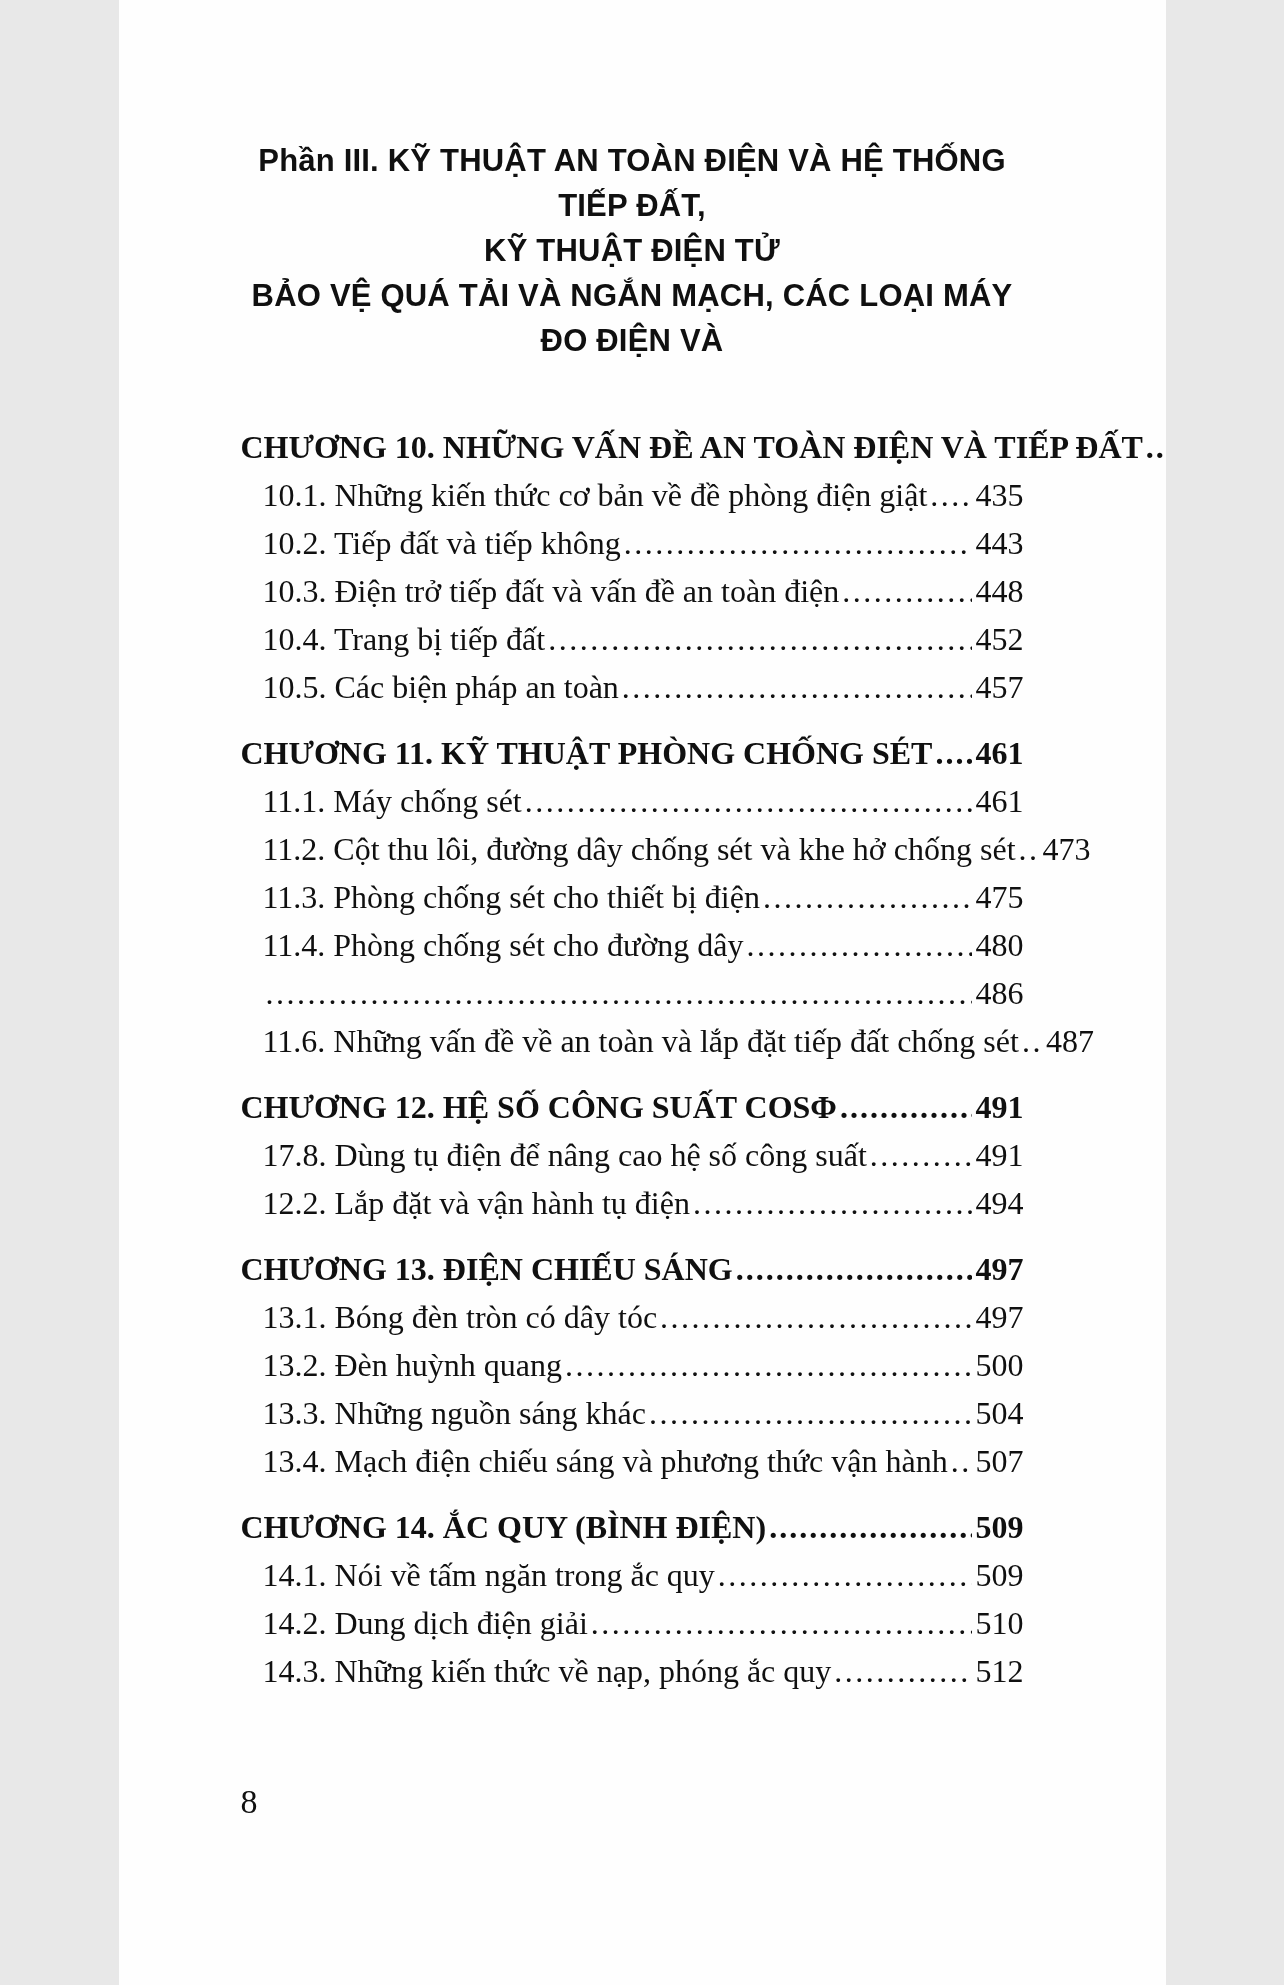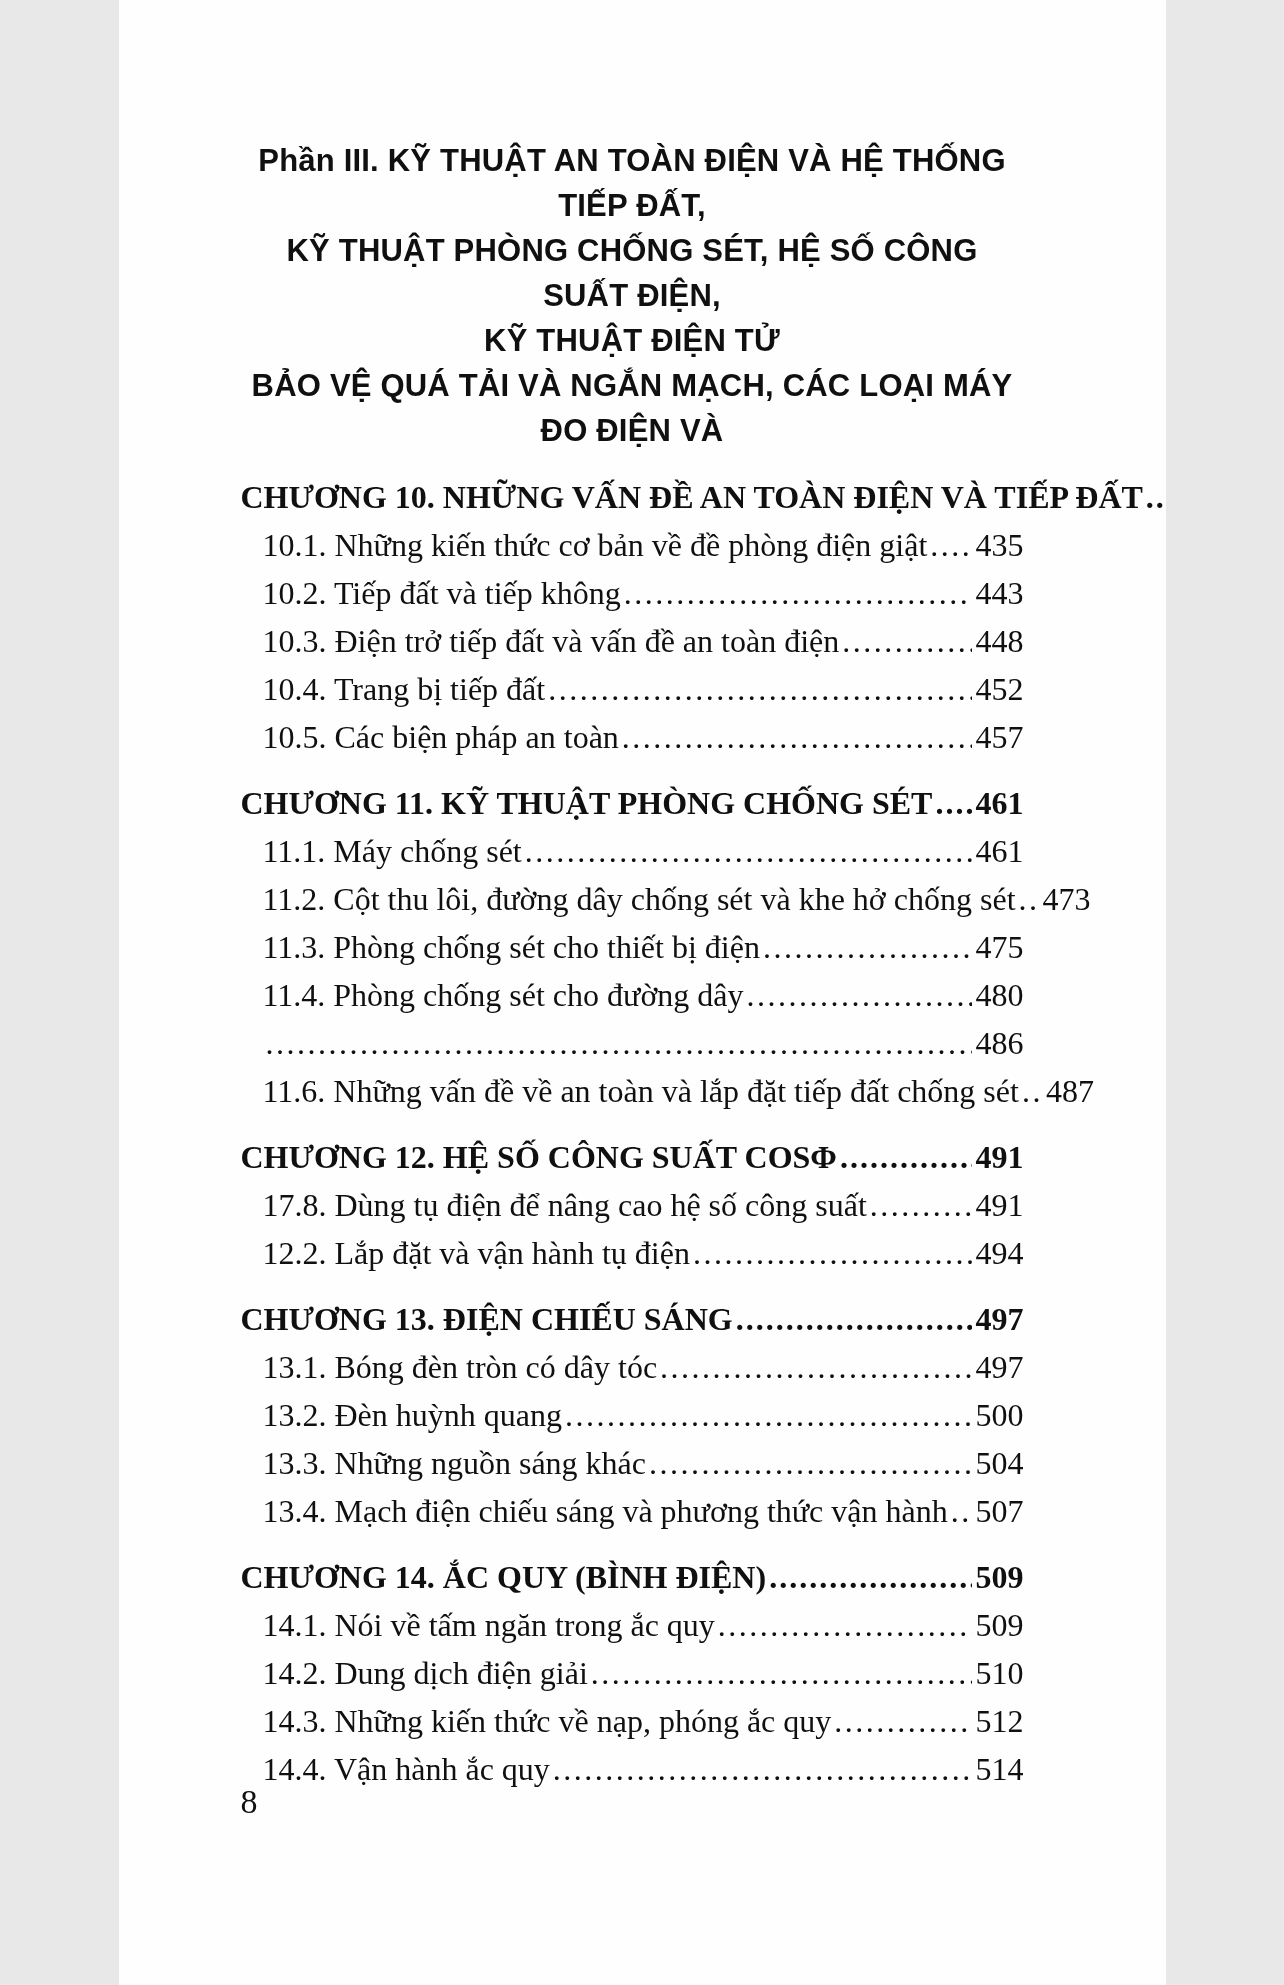--- a/index.html
+++ b/index.html
@@ -21,21 +21,21 @@
   }
   .title-block {
     font-family: "Liberation Sans", sans-serif;
     font-weight: bold;
     font-size: 31px;
     line-height: 45px;
     text-align: center;
     letter-spacing: 0.2px;
   }
   .toc {
-    margin-top: 20px;
+    margin-top: 60px;
   }
   .toc-row {
     display: flex;
     align-items: baseline;
     font-size: 32px;
     line-height: 48px;
     white-space: nowrap;
   }
   .toc-row.chapter {
     font-weight: bold;
@@ -76,21 +76,20 @@
     line-height: 40px;
   }
 </style>
 </head>
 <body>
 
 <div class="page">
 
   <div class="title-block">
     <div>Phần III. KỸ THUẬT AN TOÀN ĐIỆN VÀ HỆ THỐNG TIẾP ĐẤT,</div>
-    <div>KỸ THUẬT PHÒNG CHỐNG SÉT, HỆ SỐ CÔNG SUẤT ĐIỆN,</div>
     <div>KỸ THUẬT ĐIỆN TỬ</div>
     <div>BẢO VỆ QUÁ TẢI VÀ NGẮN MẠCH, CÁC LOẠI MÁY ĐO ĐIỆN VÀ</div>
   </div>
 
   <div class="toc" id="toc">
   <div class="toc-row chapter">
     <span class="toc-label">CHƯƠNG 10. NHỮNG VẤN ĐỀ AN TOÀN ĐIỆN VÀ TIẾP ĐẤT</span>
     <span class="dots"></span>
     <span class="toc-page">435</span>
   </div>
@@ -231,21 +230,16 @@
     <span class="dots"></span>
     <span class="toc-page">510</span>
   </div>
 
   <div class="toc-row section">
     <span class="toc-label">14.3. Những kiến thức về nạp, phóng ắc quy</span>
     <span class="dots"></span>
     <span class="toc-page">512</span>
   </div>
 
-  <div class="toc-row section">
-    <span class="toc-label">14.4. Vận hành ắc quy</span>
-    <span class="dots"></span>
-    <span class="toc-page">514</span>
-  </div>
 </div>
 
   <div class="footer-page-number">8</div>
 </div>
 
 </body></html>

